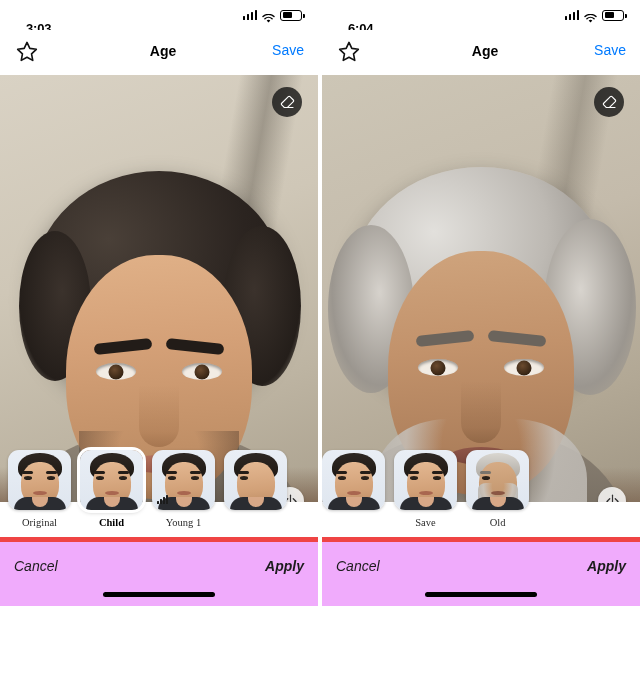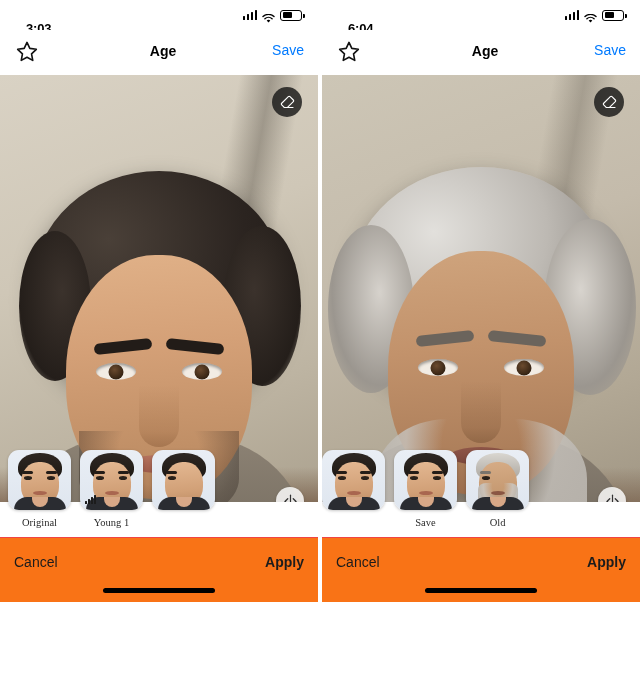--- a/index.html
+++ b/index.html
@@ -322,22 +322,23 @@
   .ad-badge i{display:block;width:2px;background:#1c1c1c;border-radius:.5px;}
   .ad-badge i:nth-child(1){height:3px;}
   .ad-badge i:nth-child(2){height:5px;}
   .ad-badge i:nth-child(3){height:7px;}
   .ad-badge i:nth-child(4){height:9px;}
 
   
   .bottombar{
     position:relative;
     height:64px;width:100%;
-    background:#f97316;
-    border-top:1px solid #ef4444;
+    background:#f0abfc;
+    border-top:5px solid #ef4444;
+    font-style:italic;
   }
   .btm-cancel{
     position:absolute;left:14px;top:16px;
     font-size:14px;color:#1c1c1c;cursor:pointer;
   }
   .btm-apply{
     position:absolute;right:14px;top:16px;
     font-size:14px;font-weight:bold;color:#1c1c1c;cursor:pointer;
   }
   .home-indicator{
@@ -430,20 +431,35 @@
                   <div class="m-brow l"></div>
                   <div class="m-brow r"></div>
                   <div class="m-eye l"></div>
                   <div class="m-eye r"></div>
                   <div class="m-mouth"></div>
                   <div class="m-shirt"></div>
                 </div>
               </div>
               <div class="thumb-label">Original</div>
             </div>
+            <div class="thumb selected">
+              <div class="thumb-card">
+                <div class="mini young">
+                  <div class="m-hair"></div>
+                  <div class="m-face"></div>
+                  <div class="m-brow l"></div>
+                  <div class="m-brow r"></div>
+                  <div class="m-eye l"></div>
+                  <div class="m-eye r"></div>
+                  <div class="m-mouth"></div>
+                  <div class="m-shirt"></div>
+                </div>
+              </div>
+              <div class="thumb-label">Child</div>
+            </div>
             <div class="thumb">
               <div class="thumb-card">
                 <div class="mini young">
                   <div class="m-hair"></div>
                   <div class="m-face"></div>
                   <div class="m-brow l"></div>
                   <div class="m-brow r"></div>
                   <div class="m-eye l"></div>
                   <div class="m-eye r"></div>
                   <div class="m-mouth"></div>

